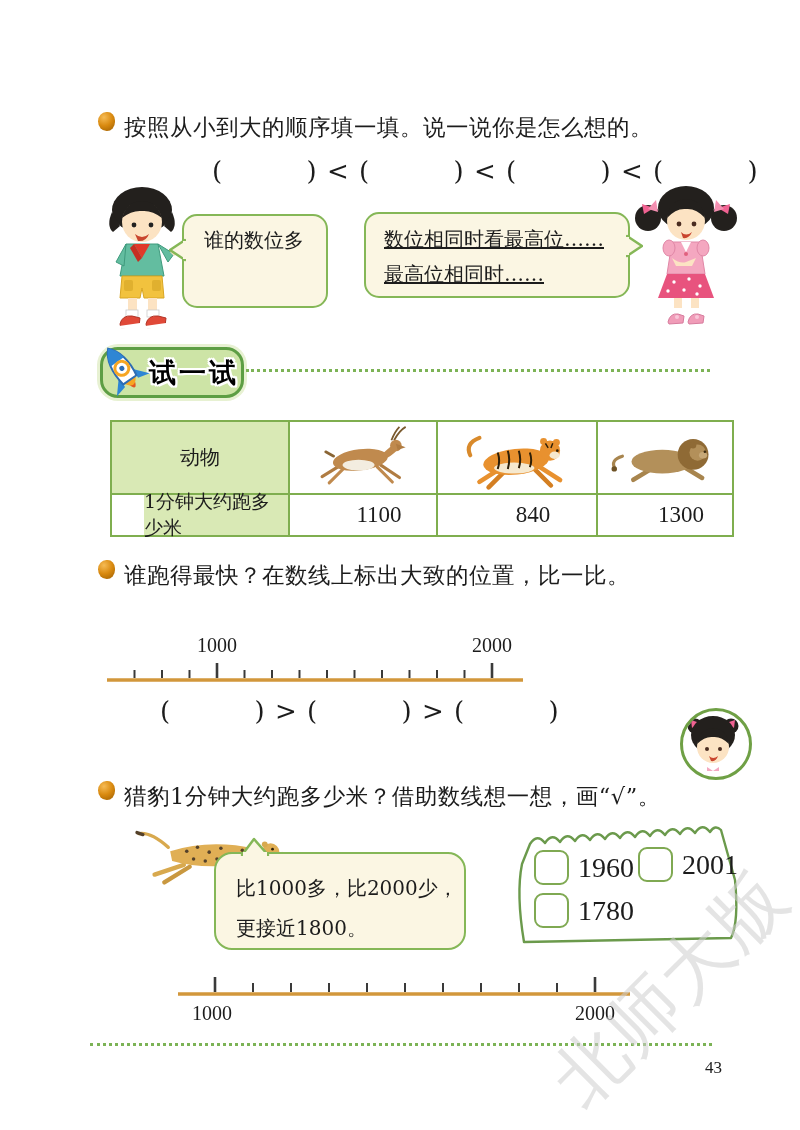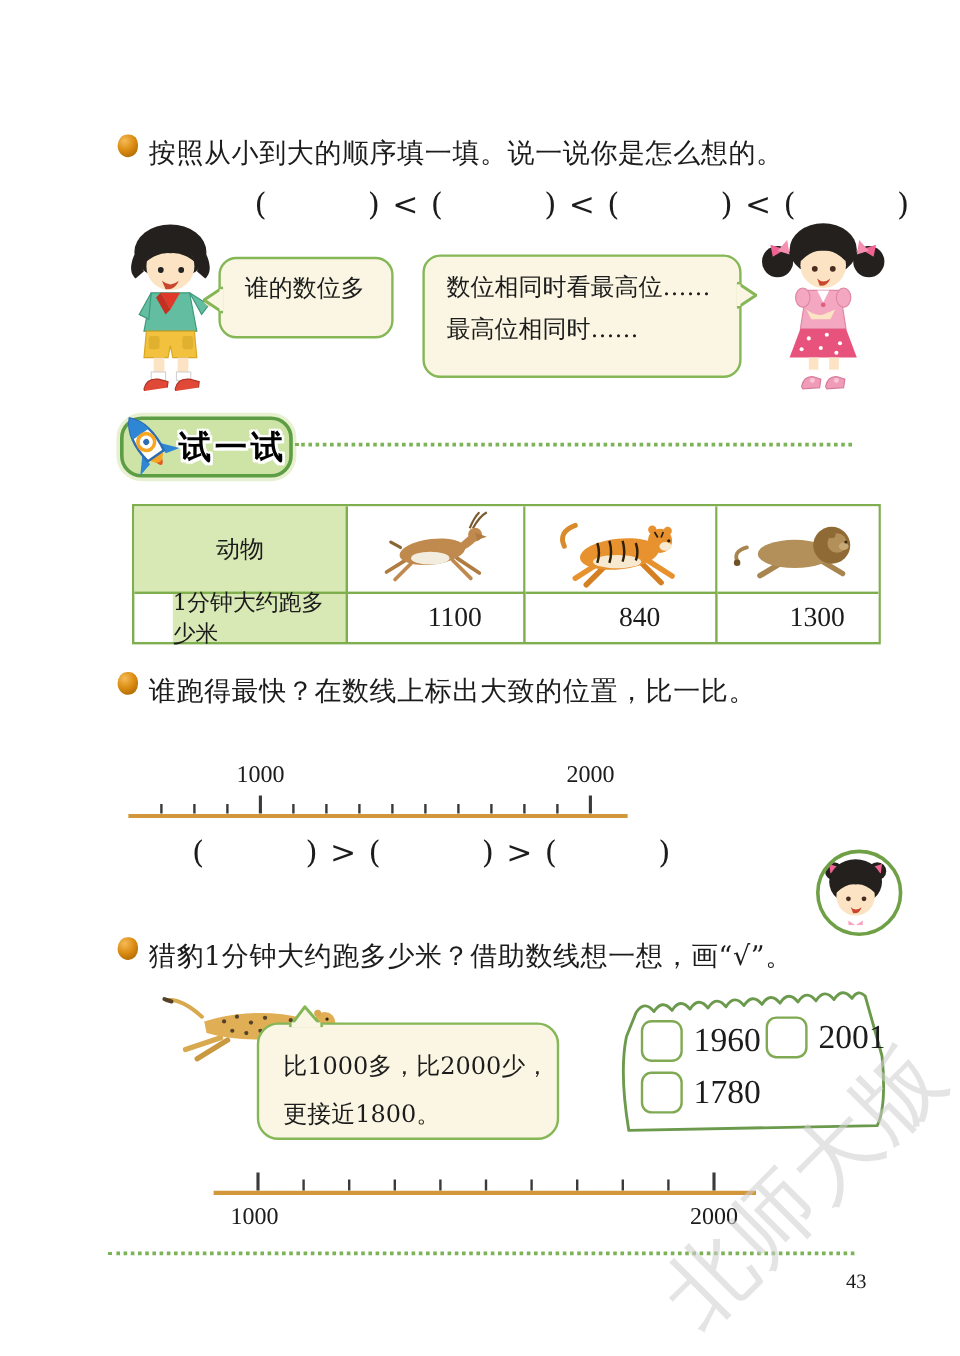--- a/index.html
+++ b/index.html
@@ -77,29 +77,29 @@
       <rect x="62" y="116" width="9" height="14" fill="#fce3c3"></rect>
       <rect x="40" y="128" width="12" height="7" fill="#fff" stroke="#ccc" stroke-width="0.8"></rect>
       <rect x="61" y="128" width="12" height="7" fill="#fff" stroke="#ccc" stroke-width="0.8"></rect>
       <path d="M34,142 Q36,133 46,134 L54,136 L53,144 L35,146 Z" fill="#e04938" stroke="#b23325" stroke-width="1"></path>
       <path d="M60,142 Q62,133 72,134 L80,136 L79,144 L61,146 Z" fill="#e04938" stroke="#b23325" stroke-width="1"></path>
       <path d="M33,144 L54,141 L54,146 L33,147 Z" fill="#fff"></path>
       <path d="M59,144 L80,141 L80,146 L59,147 Z" fill="#fff"></path>
     </svg>
   </div>
 
-  <div class="abs bubble" style="left:182px;top:214px;width:146px;height:68px;padding:7px 0 0 20px;line-height:34px;">
+  <div class="abs bubble" style="left:182px;top:214px;width:146px;height:94px;padding:7px 0 0 20px;line-height:34px;">
     <svg class="tail" style="left:-15px;top:22px;" width="17" height="24">
       <path d="M16,2 L1,12 L16,22 Z" fill="#fbf6e3" stroke="#85b757" stroke-width="2.5" stroke-linejoin="round"></path>
       <rect x="14" y="3" width="4" height="18" fill="#fbf6e3"></rect>
     </svg>
     <div>谁的数位多</div>
   </div>
 
-  <div class="abs bubble" style="left:352px;top:212px;width:266px;height:103px;padding:8px 0 0 18px;line-height:35px;">
+  <div class="abs bubble" style="left:364px;top:212px;width:266px;height:86px;padding:8px 0 0 18px;line-height:35px;text-decoration:underline;">
     <svg class="tail" style="right:-15px;top:20px;" width="17" height="24">
       <path d="M1,2 L16,12 L1,22 Z" fill="#fbf6e3" stroke="#85b757" stroke-width="2.5" stroke-linejoin="round"></path>
       <rect x="-1" y="3" width="4" height="18" fill="#fbf6e3"></rect>
     </svg>
     <div>数位相同时看最高位……</div>
     <div>最高位相同时……</div>
   </div>
 
   <div class="abs" style="left:634px;top:178px;">
     <svg width="104" height="150" viewBox="0 0 104 150">

